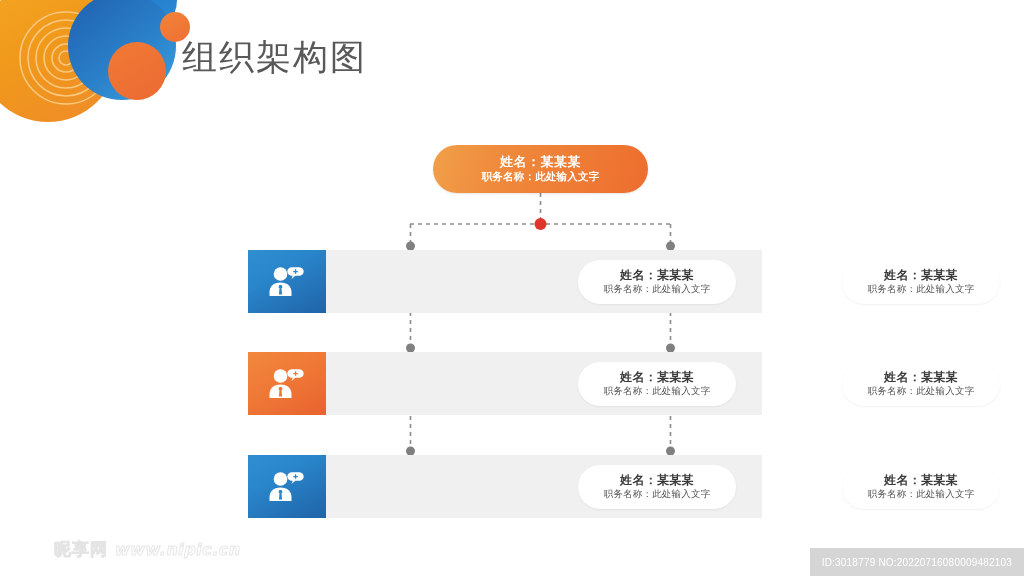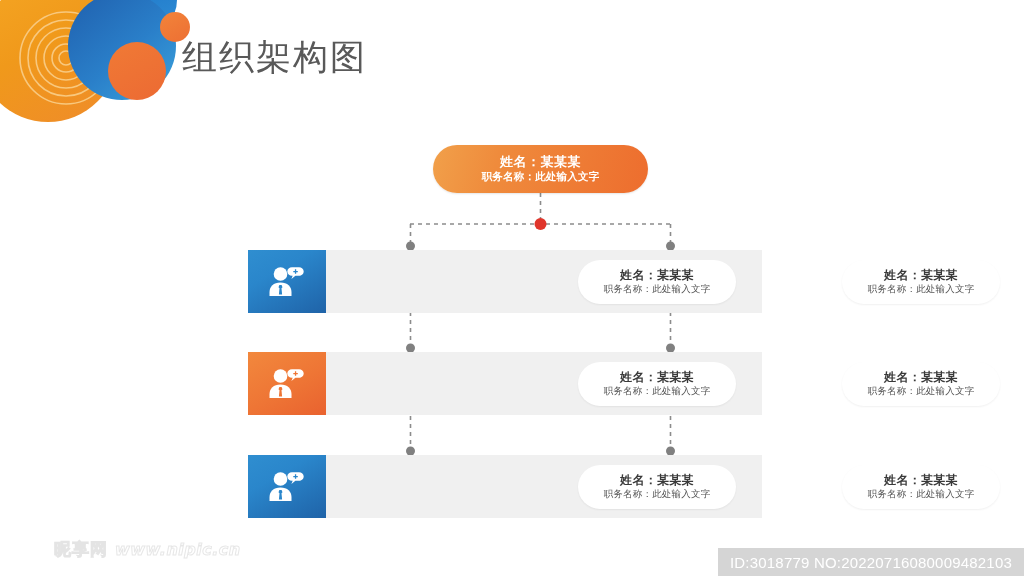--- a/index.html
+++ b/index.html
@@ -104,21 +104,21 @@
   }
   .wm-url{
     font-size:16px;font-style:italic;font-weight:bold;
     color:transparent;-webkit-text-stroke:1px #d3d3d3;
     letter-spacing:.5px;line-height:1;
   }
   .idbar{
     position:absolute;right:0;top:548px;height:28px;
     background:#d5d5d5;color:#ffffff;
     display:flex;align-items:center;padding:0 12px;
-    font-size:15px;letter-spacing:.2px;
+    font-size:10px;letter-spacing:.2px;
     font-family:"Liberation Sans",sans-serif;
   }
 </style>
 </head>
 <body>
 
 <div class="slide">
 
   <div class="deco">
     <div class="circ c-orange-big"></div>

